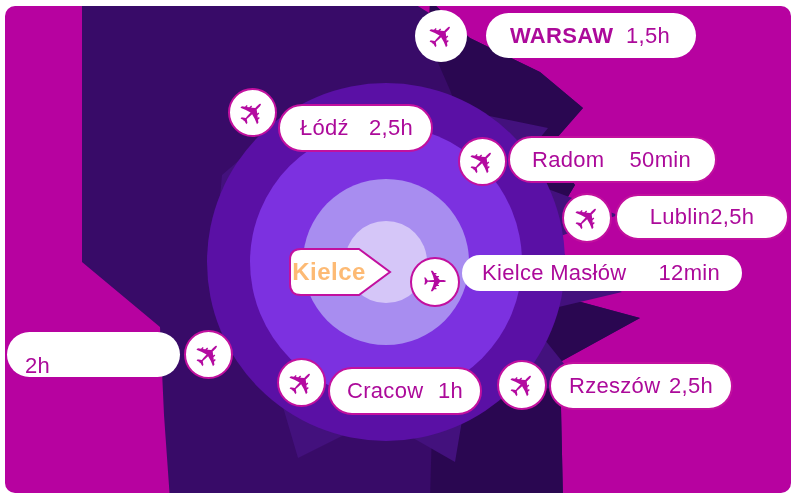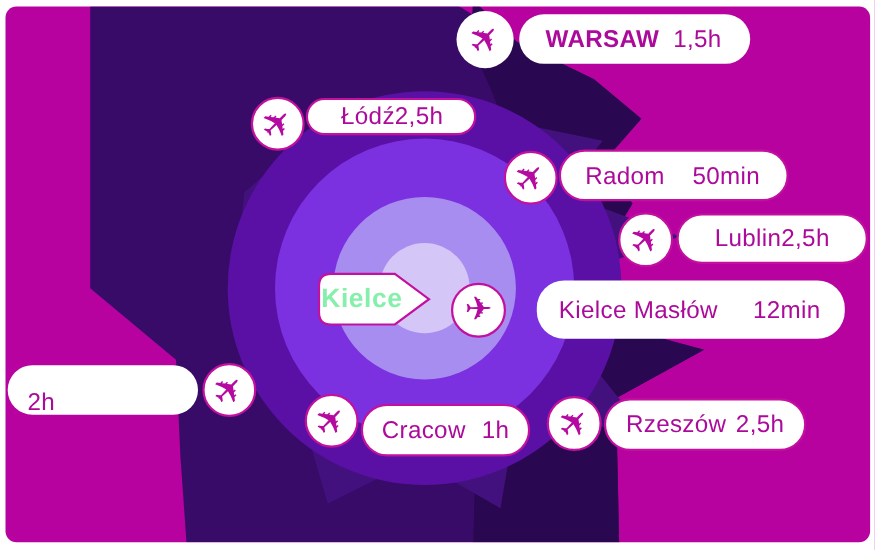--- a/index.html
+++ b/index.html
@@ -16,21 +16,21 @@
   .bordered{border:2px solid #c2109f;}
   .icon-circle{position:absolute;background:#ffffff;border-radius:50%;display:flex;
         align-items:center;justify-content:center;box-sizing:border-box;color:#b40aa0;}
   .plane{font-family:"DejaVu Sans", sans-serif;font-size:34px;transform:rotate(-45deg);
         display:block;line-height:1;}
   .plane.horizontal{transform:none;font-size:30px;}
   .bold{font-weight:bold;}
 
   .tag{position:absolute;}
   .tag .tag-label{position:absolute;top:0;left:0;right:22px;bottom:0;display:flex;
-        align-items:center;justify-content:center;color:#86efac;font-weight:bold;
+        align-items:center;justify-content:center;color:#fdba74;font-weight:bold;
         font-size:24px;letter-spacing:0.5px;}
 </style>
 </head>
 <body>
 
 <div class="stage">
   <div class="art">
 
     <svg class="bg" viewBox="5 6 786 487" preserveAspectRatio="none">
 
@@ -43,29 +43,29 @@
 
       <circle cx="386" cy="262" r="179" fill="#5a10a5"></circle>
       <circle cx="386" cy="262" r="136" fill="#7c31e0"></circle>
       <circle cx="386" cy="262" r="83" fill="#a88df0"></circle>
       <circle cx="386" cy="262" r="41" fill="#d5c6f8"></circle>
     </svg>
 
     <div class="icon-circle" style="left:410px;top:4px;width:52px;height:52px;">
       <span class="plane">✈</span>
     </div>
-    <div class="pill" style="left:467px;top:7px;width:210px;height:45px;border-radius:23px;padding:0 26px 0 24px;gap:12px;">
+    <div class="pill" style="left:481px;top:7px;width:210px;height:45px;border-radius:23px;padding:0 26px 0 24px;gap:12px;">
       <span class="t bold">WARSAW</span>
       <span class="t">1,5h</span>
     </div>
 
     <div class="icon-circle bordered" style="left:223px;top:82px;width:49px;height:49px;">
       <span class="plane">✈</span>
     </div>
-    <div class="pill bordered" style="left:273px;top:83px;width:155px;height:34px;border-radius:25px;padding:0 18px 0 20px;justify-content:center;">
+    <div class="pill bordered" style="left:273px;top:98px;width:155px;height:48px;border-radius:25px;padding:0 18px 0 20px;">
       <span class="t">Łódź</span>
       <span class="t">2,5h</span>
     </div>
 
     <div class="icon-circle bordered" style="left:453px;top:131px;width:49px;height:49px;">
       <span class="plane">✈</span>
     </div>
     <div class="pill bordered" style="left:503px;top:130px;width:209px;height:47px;border-radius:24px;padding:0 24px 0 22px;">
       <span class="t">Radom</span>
       <span class="t">50min</span>
@@ -82,21 +82,21 @@
     <div class="tag" style="left:282px;top:241px;width:106px;height:50px;">
       <svg width="106" height="50" viewBox="0 0 106 50">
         <path d="M 72 2 L 103 25 L 72 48 H 14 Q 3 48 3 37 V 13 Q 3 2 14 2 Z" fill="#ffffff" stroke="#c2109f" stroke-width="2"></path>
       </svg>
       <div class="tag-label">Kielce</div>
     </div>
 
     <div class="icon-circle bordered" style="left:405px;top:251px;width:50px;height:50px;">
       <span class="plane horizontal">✈</span>
     </div>
-    <div class="pill" style="left:483px;top:249px;width:280px;height:53px;border-radius:25px;padding:0 22px 0 20px;">
+    <div class="pill" style="left:457px;top:249px;width:280px;height:36px;border-radius:25px;padding:0 22px 0 20px;">
       <span class="t">Kielce Masłów</span>
       <span class="t">12min</span>
     </div>
 
     <div class="pill" style="left:2px;top:326px;width:173px;height:45px;border-radius:23px;padding:0 16px 0 18px;align-items:flex-end;">
       <span class="t">2h</span>
     </div>
     <div class="icon-circle bordered" style="left:179px;top:324px;width:49px;height:49px;">
       <span class="plane">✈</span>
     </div>

